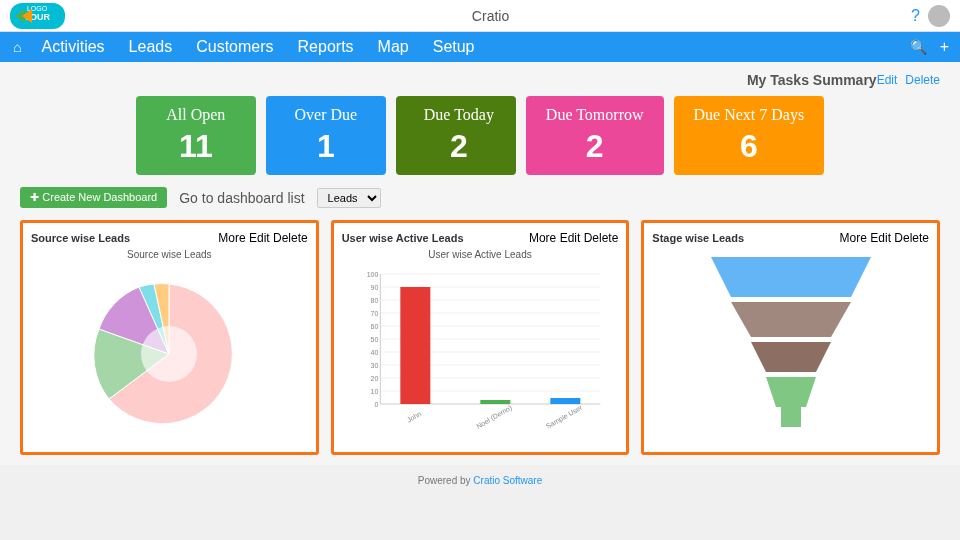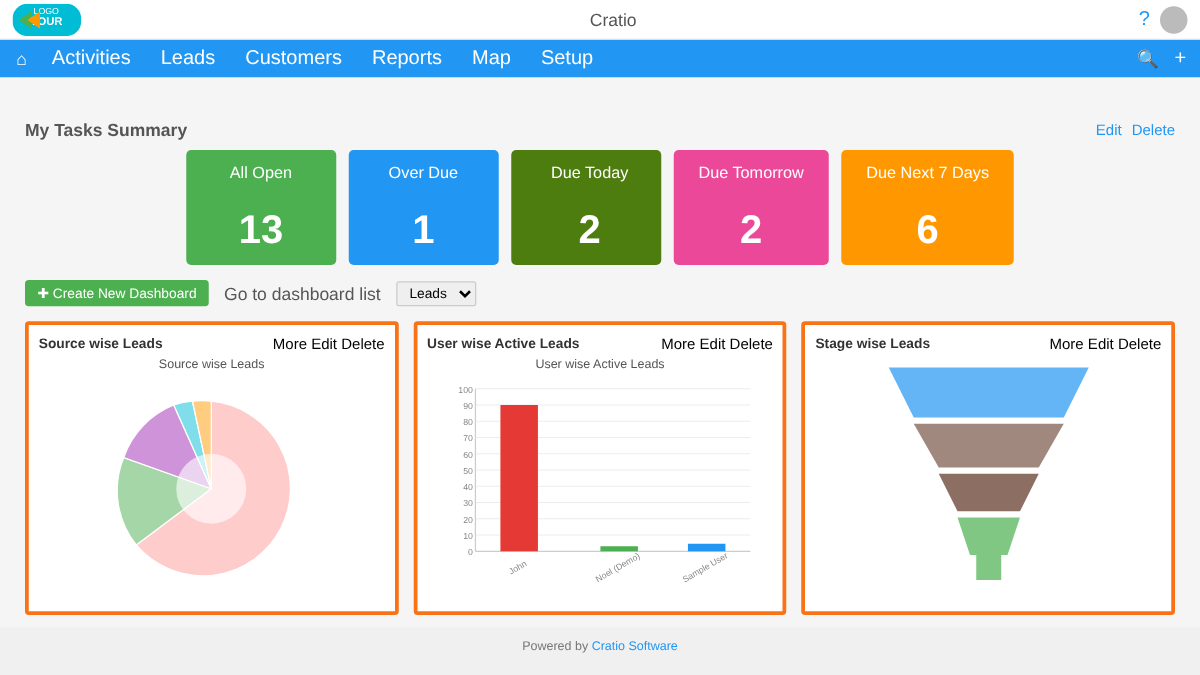--- a/index.html
+++ b/index.html
@@ -15,27 +15,27 @@
     #nav-bar { background: #2196F3; display: flex; align-items: center; height: 30px; padding: 0 5px; }
     #nav-bar .nav-item { color: #fff; padding: 0 12px; font-size: 16px; cursor: pointer; height: 30px; display: flex; align-items: center; }
     #nav-home { color: #fff; padding: 0 8px; font-size: 14px; cursor: pointer; }
     #nav-search { margin-left: auto; color: #fff; font-size: 14px; padding: 0 6px; cursor: pointer; }
     #nav-plus { color: #fff; font-size: 16px; padding: 0 6px; cursor: pointer; }
 
     
     #main { background: #f5f5f5; padding: 10px 20px; }
 
     
-    #tasks-header { display: flex; justify-content: space-between; align-items: center; margin-bottom: 8px; margin-top: 24px; }
+    #tasks-header { display: flex; justify-content: flex-end; align-items: center; margin-bottom: 8px; }
     #tasks-title { font-size: 14px; color: #555; font-weight: bold; }
     #tasks-actions { display: flex; gap: 8px; }
     #tasks-actions a { color: #2196F3; text-decoration: none; font-size: 12px; cursor: pointer; }
     #task-cards { display: flex; gap: 10px; justify-content: center; margin-bottom: 12px; }
     .task-card { border-radius: 4px; padding: 10px 20px; text-align: center; min-width: 120px; color: #fff; }
-    .task-card .card-label { font-size: 13px; margin-bottom: 20px; }
+    .task-card .card-label { font-size: 16px; margin-bottom: 4px; font-family: Liberation Serif, serif; }
     .task-card .card-number { font-size: 32px; font-weight: bold; }
     .card-green { background: #4CAF50; }
     .card-blue { background: #2196F3; }
     .card-red { background: #4d7c0f; padding-left: 26px; }
     .card-cyan { background: #ec4899; }
     .card-orange { background: #FF9800; }
 
     
     #dashboard-bar { display: flex; align-items: center; gap: 12px; margin-bottom: 12px; }
     #create-dashboard-btn { background: #4CAF50; color: #fff; border: none; padding: 4px 10px; border-radius: 3px; font-size: 11px; cursor: pointer; }
@@ -104,21 +104,21 @@
     <div id="tasks-title">My Tasks Summary</div>
     <div id="tasks-actions">
       <a>Edit</a>
       <a>Delete</a>
     </div>
   </div>
 
   <div id="task-cards">
     <div class="task-card card-green">
       <div class="card-label">All Open</div>
-      <div class="card-number">13</div>
+      <div class="card-number">11</div>
     </div>
     <div class="task-card card-blue">
       <div class="card-label">Over Due</div>
       <div class="card-number">1</div>
     </div>
     <div class="task-card card-red">
       <div class="card-label">Due Today</div>
       <div class="card-number">2</div>
     </div>
     <div class="task-card card-cyan">

